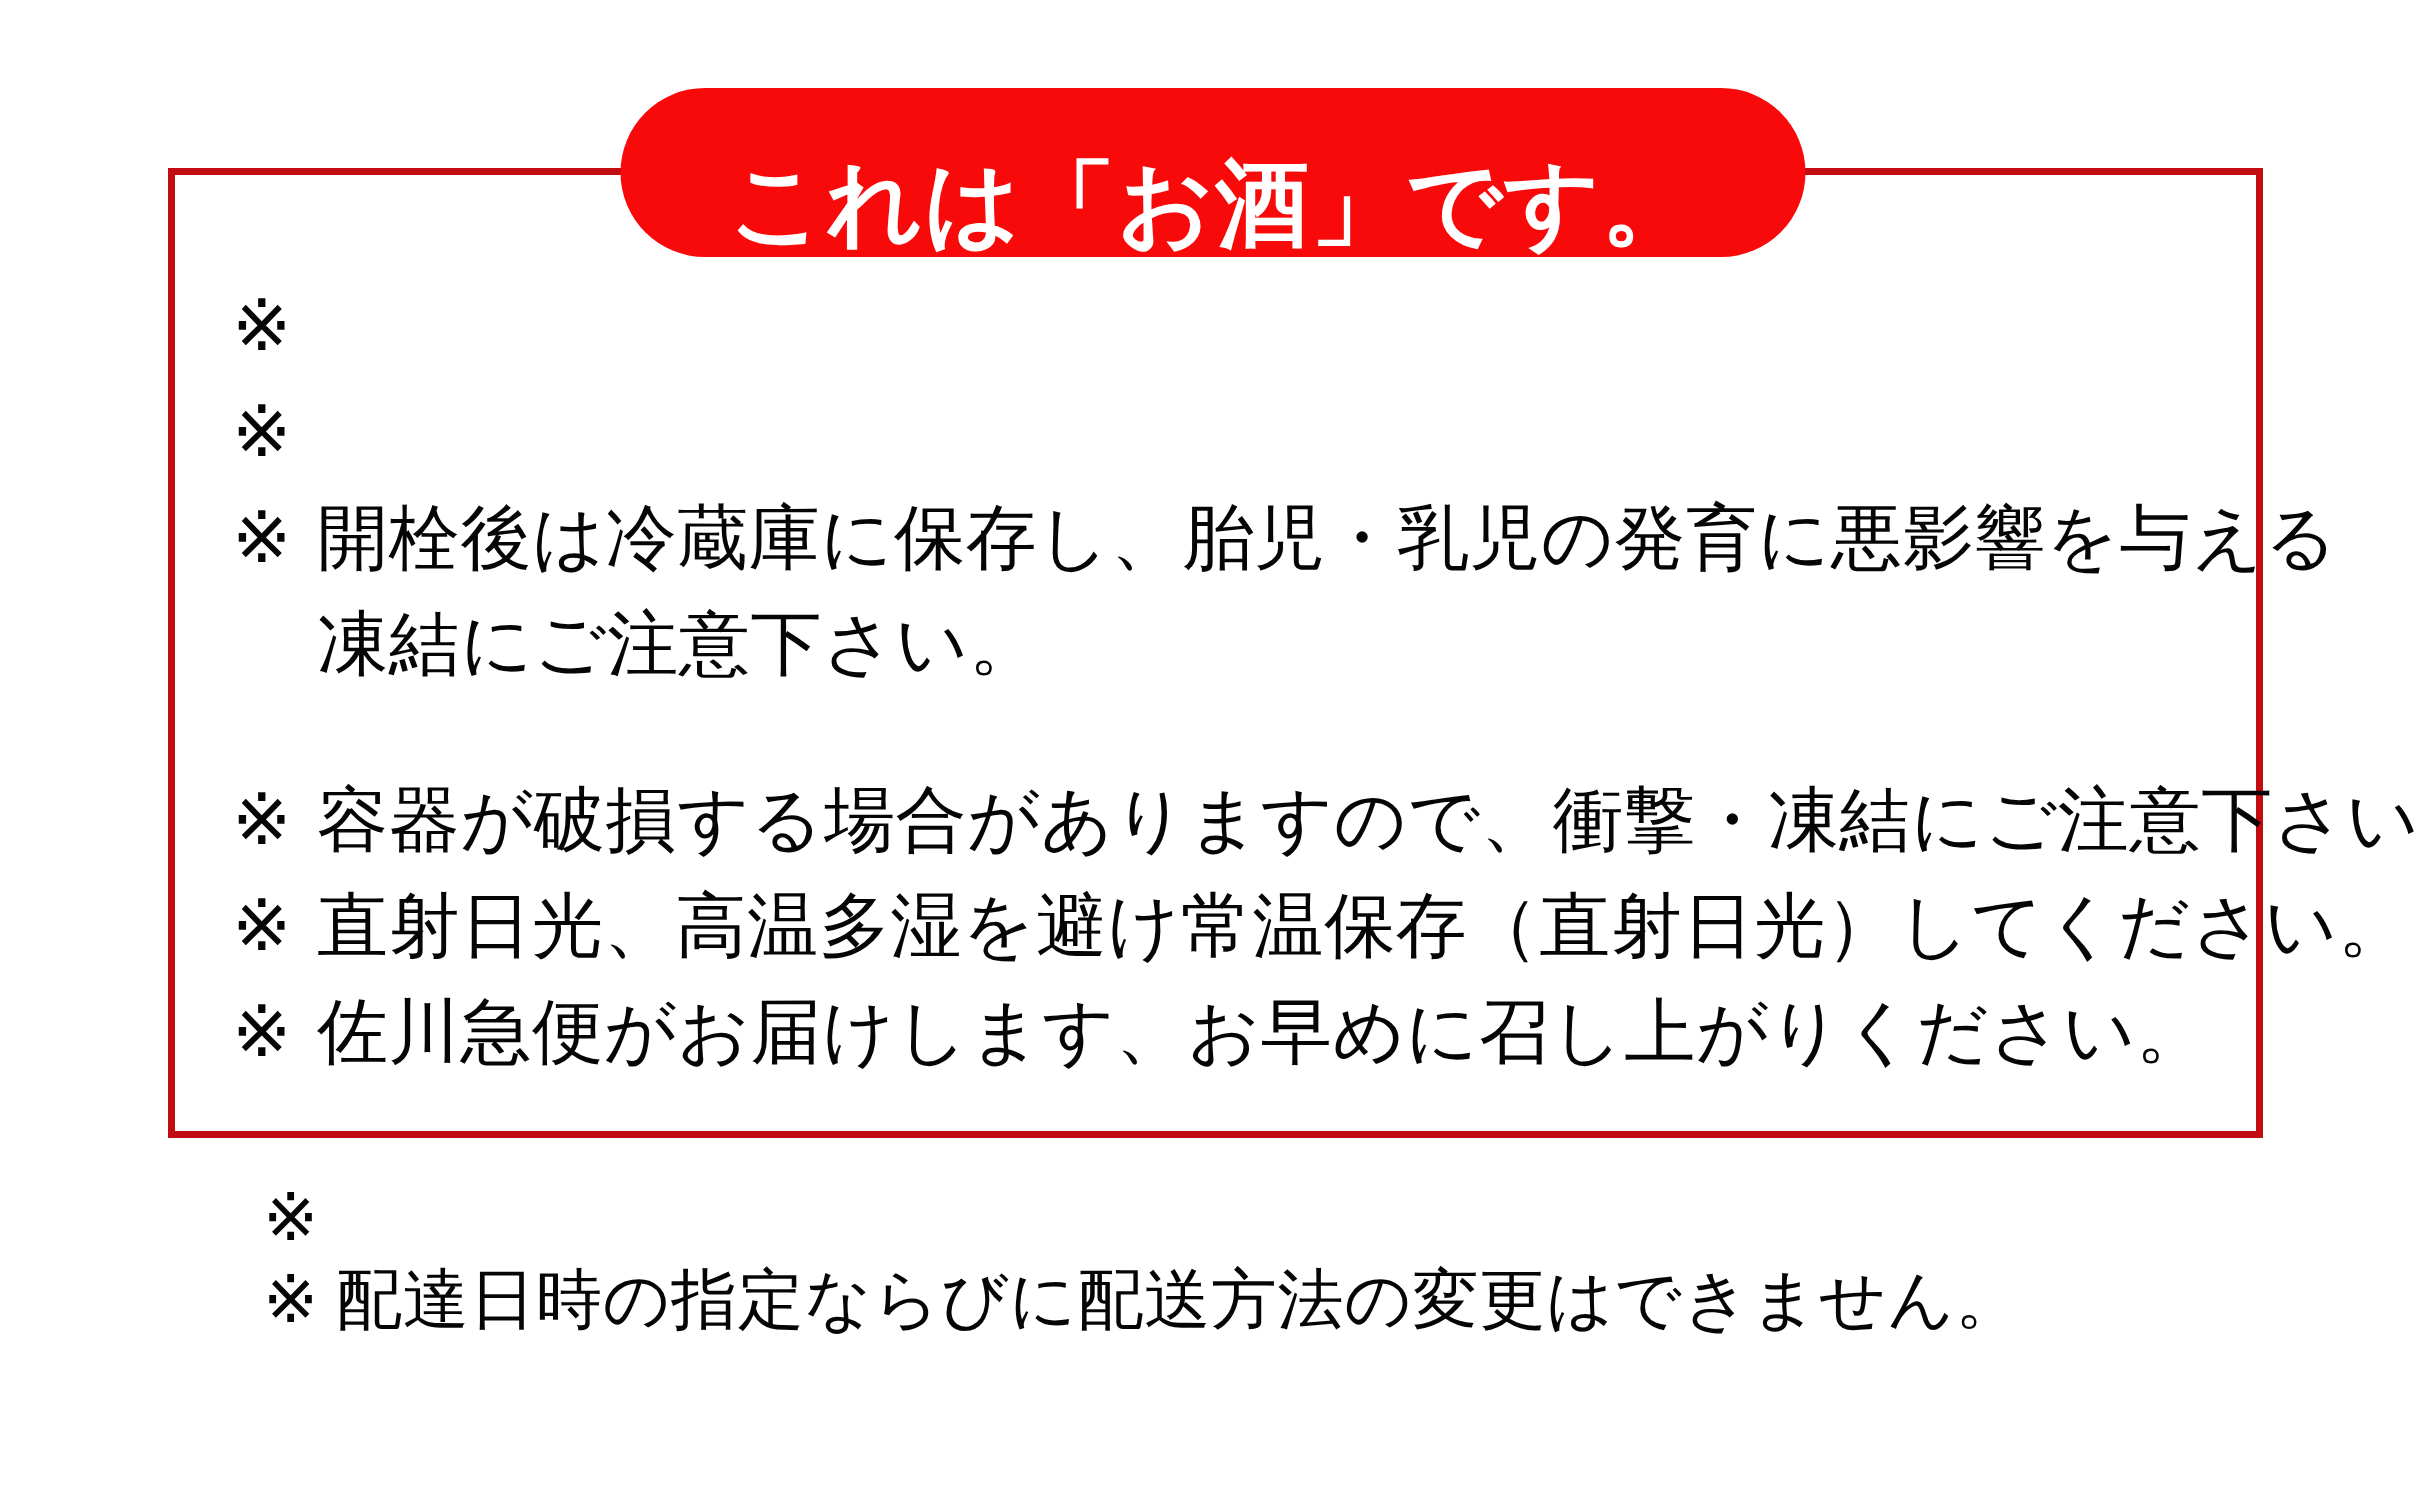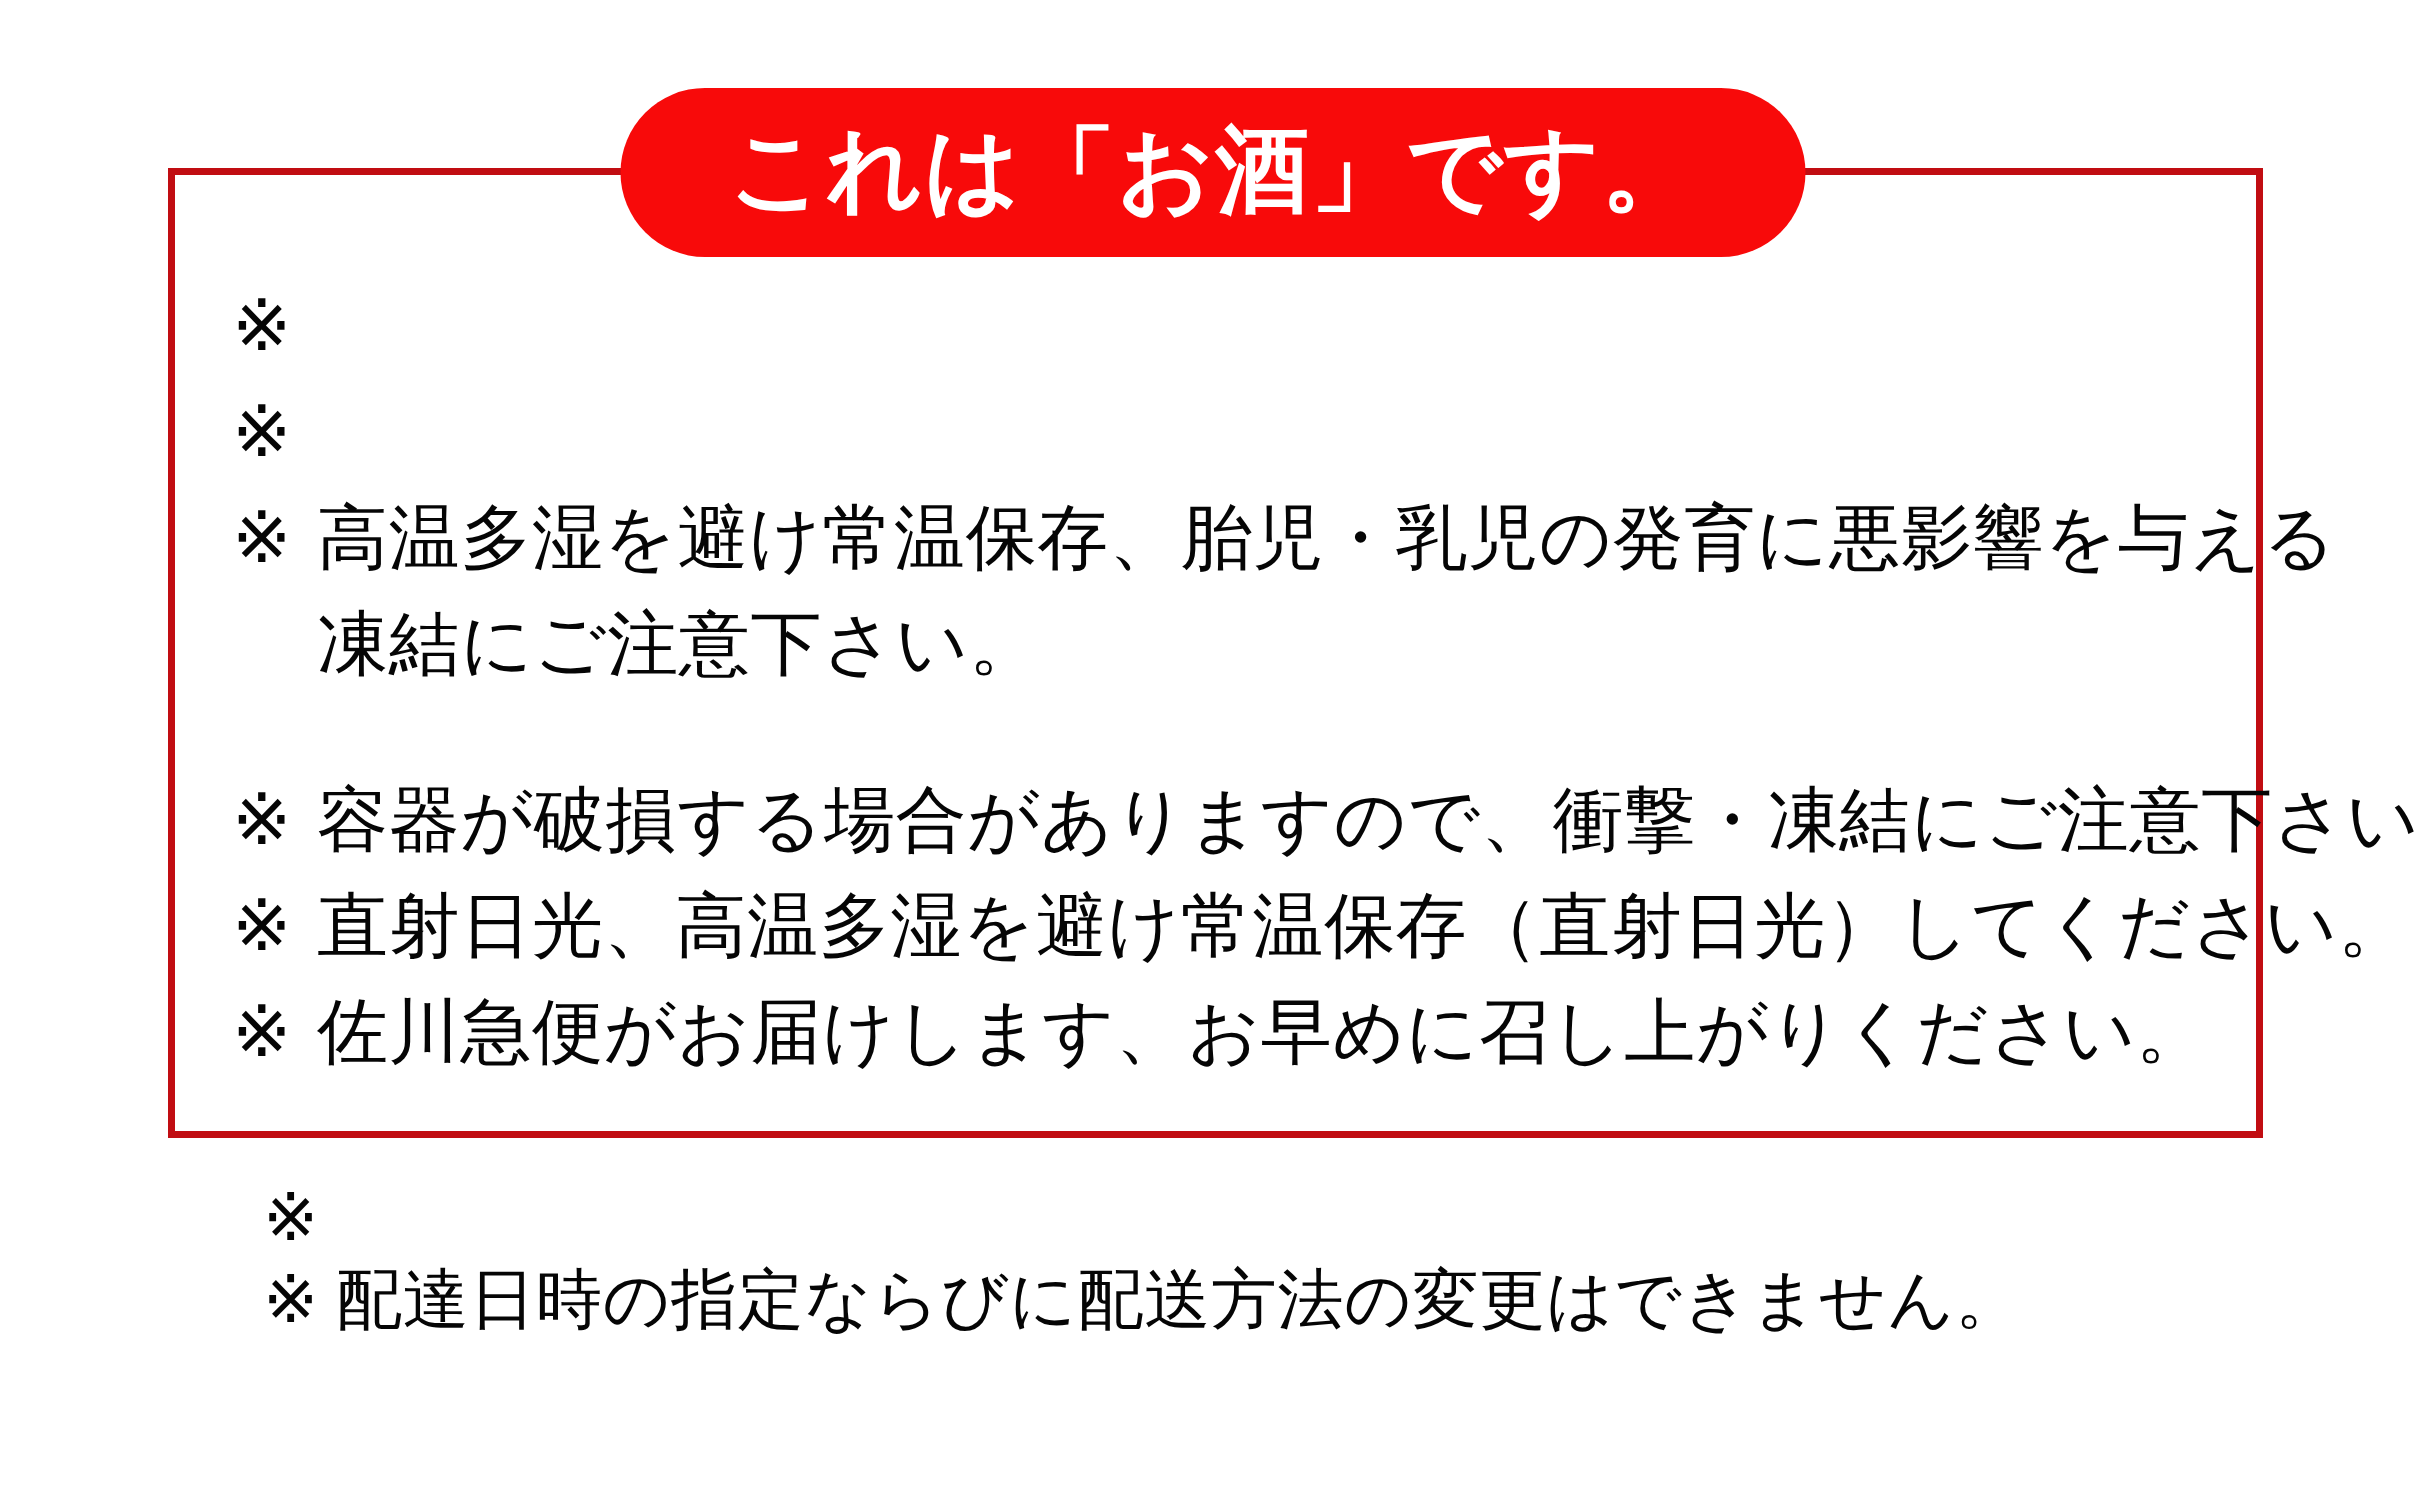--- a/index.html
+++ b/index.html
@@ -20,21 +20,21 @@
   
   .badge {
     position: absolute;
     top: 88px;
     left: 50%;
     transform: translateX(-50%);
     width: 1185px;
     height: 169px;
     border-radius: 87px;
     display: flex;
-    align-items: center;
+    align-items: flex-end;
     justify-content: center;
     z-index: 2;
   }
   .badge-text {
     font-size: 94px;
     font-weight: bold;
     letter-spacing: 1.5px;
     white-space: nowrap;
     line-height: 1;
     padding-bottom: 5.9px;
@@ -106,21 +106,21 @@
     <div class="note-row">
       <span class="marker">※</span>
     </div>
 
     <div class="note-row">
       <span class="marker">※</span>
     </div>
 
     <div class="note-row">
       <span class="marker">※</span>
-      <span class="note-text">高温多湿を避け常温保存、胎児・乳児の発育に悪影響を与える</span>
+      <span class="note-text">開栓後は冷蔵庫に保存し、胎児・乳児の発育に悪影響を与える</span>
     </div>
     <div class="note-row">
       <span class="marker"></span>
       <span class="note-text">凍結にご注意下さい。</span>
     </div>
 
     <div class="note-row group-gap">
       <span class="marker">※</span>
       <span class="note-text">容器が破損する場合がありますので、衝撃・凍結にご注意下さい。</span>
     </div>

